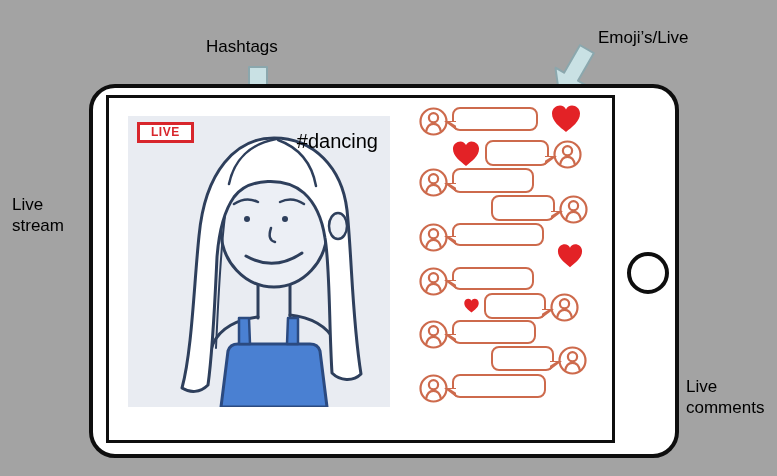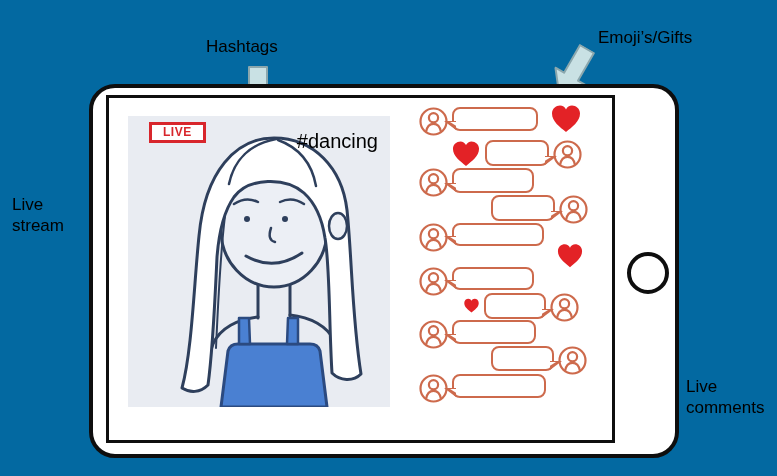--- a/index.html
+++ b/index.html
@@ -1,16 +1,16 @@
 <!DOCTYPE html>
 <html><head>
 <meta charset="utf-8">
 <style>
   html,body{margin:0;padding:0;background:#fff;}
-  #canvas{position:relative;width:777px;height:476px;background:#0369a1;overflow:hidden;
+  #canvas{position:relative;width:777px;height:476px;background:#a3a3a3;overflow:hidden;
           font-family:"Liberation Sans",sans-serif;color:#000;}
 
   
   .anno{position:absolute;font-size:17px;line-height:21px;color:#000;}
   #hashtags-label{left:206px;top:36px;}
   #emoji-label{left:598px;top:27px;}
   #livestream-label{left:12px;top:194px;width:80px;}
   #livecomments-label{left:686px;top:376px;width:92px;}
 
   
@@ -26,21 +26,21 @@
           border:4px solid #0e0e0e;border-radius:26px;background:#fff;}
   #screen{position:absolute;left:106px;top:95px;width:509px;height:348px;box-sizing:border-box;
           border:3px solid #0e0e0e;background:#fff;}
   #home-button{position:absolute;left:627px;top:252px;width:42px;height:42px;box-sizing:border-box;
           border:4px solid #0e0e0e;border-radius:50%;background:#fff;}
 
   
   #video{position:absolute;left:128px;top:116px;width:262px;height:291px;background:#e9ecf2;}
   #live-badge{position:absolute;left:9px;top:6px;box-sizing:border-box;border:3px solid #d8262c;
           background:#fff;color:#d8262c;font-weight:bold;font-size:12px;line-height:15px;
-          padding:0 11px;letter-spacing:.5px;margin-left:12px;}
+          padding:0 11px;letter-spacing:.5px;}
   #hashtag-text{position:absolute;right:12px;top:14px;font-size:20px;color:#000;}
   #girl{position:absolute;left:0;top:0;}
 
   
   #chat-column{position:absolute;left:415px;top:106px;width:196px;height:306px;}
   .chat-row{position:absolute;display:flex;align-items:flex-start;column-gap:4px;}
   .avatar{width:29px;height:29px;flex:0 0 auto;}
   .bubble{position:relative;box-sizing:border-box;border:2px solid #cd6a4c;border-radius:8px;
           background:#fff;flex:0 0 auto;}
   .bubble-l::before{content:"";position:absolute;left:-10px;bottom:-1px;border-style:solid;
@@ -52,21 +52,21 @@
   .bubble-r::after{content:"";position:absolute;right:-4px;bottom:2px;border-style:solid;
           border-width:0 0 5px 8px;border-color:transparent transparent transparent #fff;}
   .heart{flex:0 0 auto;line-height:0;}
 </style>
 </head>
 <body>
 
 <div id="canvas">
 
   <div class="anno" id="hashtags-label">Hashtags</div>
-  <div class="anno" id="emoji-label">Emoji’s/Gifts</div>
+  <div class="anno" id="emoji-label">Emoji’s/Live</div>
   <div class="anno" id="livestream-label">Live stream</div>
   <div class="anno" id="livecomments-label">Live comments</div>
 
   <div class="arrow" id="hashtags-arrow">
     <svg width="42" height="63" viewBox="0 0 42 63">
         <polygon points="12,1 30,1 30,36 41,36 21,61 1,36 12,36"></polygon>
       </svg>
   </div>
   <div class="arrow" id="emoji-arrow">
     <svg width="38" height="58" viewBox="0 0 38 58">

